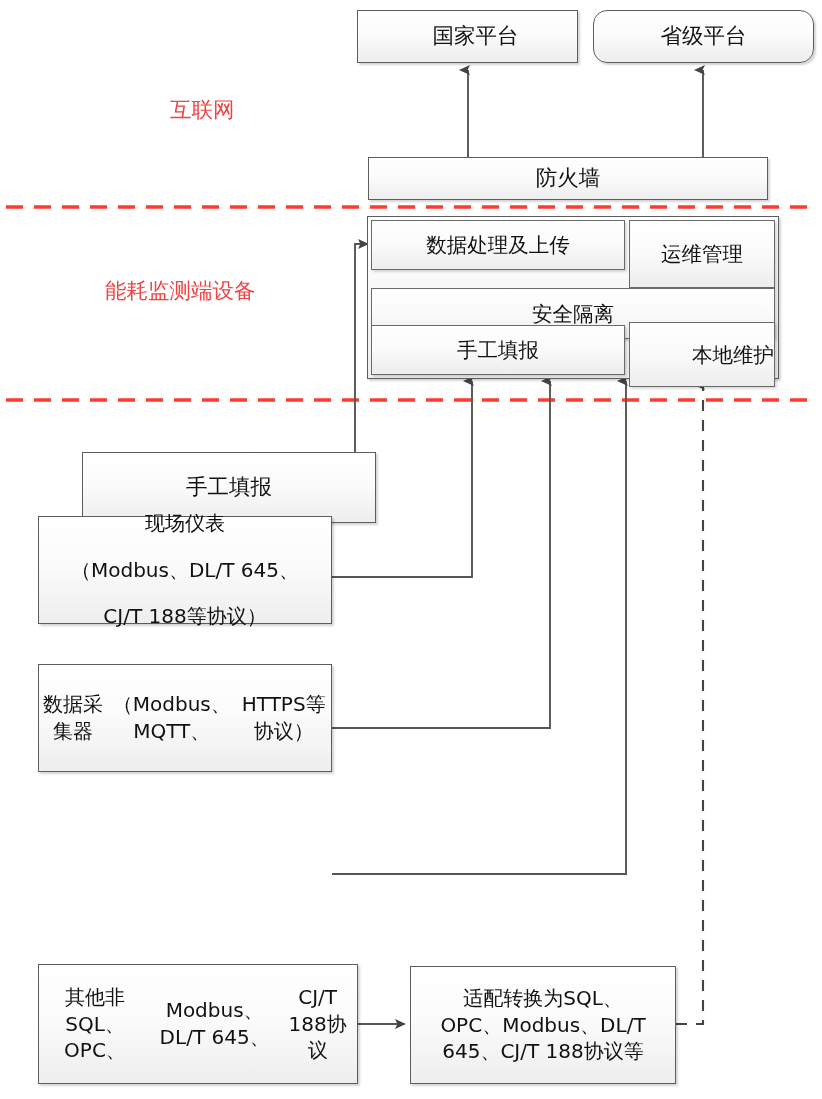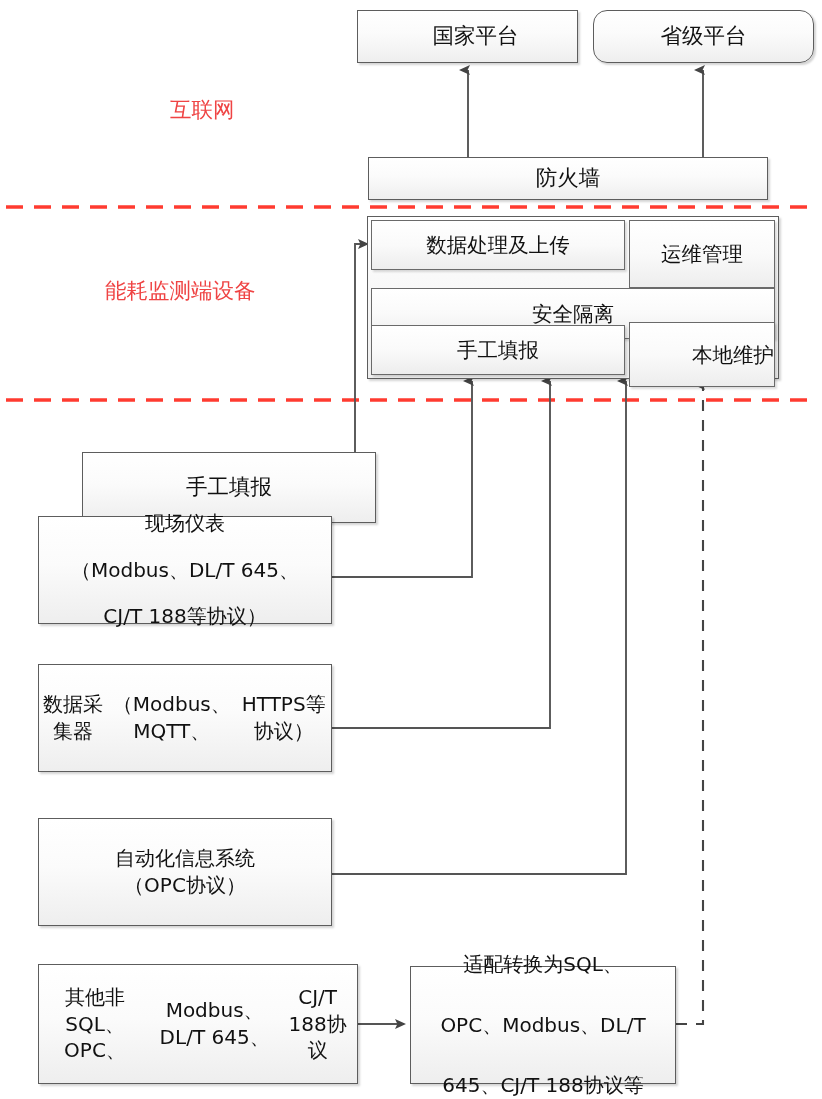--- a/index.html
+++ b/index.html
@@ -107,30 +107,26 @@
     <span>（Modbus、DL/T 645、</span>
     <span>CJ/T 188等协议）</span>
   </div>
 
   <div class="node t20 cjk" style="left:38px;top:664px;width:294px;height:108px;flex-direction:row;">
     <span>数据采集器</span>
     <span>（Modbus、 MQTT、</span>
     <span>HTTPS等协议）</span>
   </div>
 
-  <div class="node t20 cjk" style="left:38px;top:818px;width:294px;height:108px;flex-direction:column;">
-    <span>自动化信息系统</span>
-    <span>（OPC协议）</span>
-  </div>
 
   <div class="node t20 cjk" style="left:38px;top:964px;width:320px;height:120px;flex-direction:row;">
     <span>其他非SQL、OPC、</span>
     <span>Modbus、DL/T 645、</span>
     <span>CJ/T 188协议</span>
   </div>
 
-  <div class="node t20 cjk" style="left:410px;top:966px;width:266px;height:118px;flex-direction:column;gap:34px;">
+  <div class="node t20 cjk" style="left:410px;top:966px;width:266px;height:118px;flex-direction:column;">
     <span>适配转换为SQL、</span>
     <span>OPC、Modbus、DL/T</span>
     <span>645、CJ/T 188协议等</span>
   </div>
 
 </div>
 
 </body></html>

